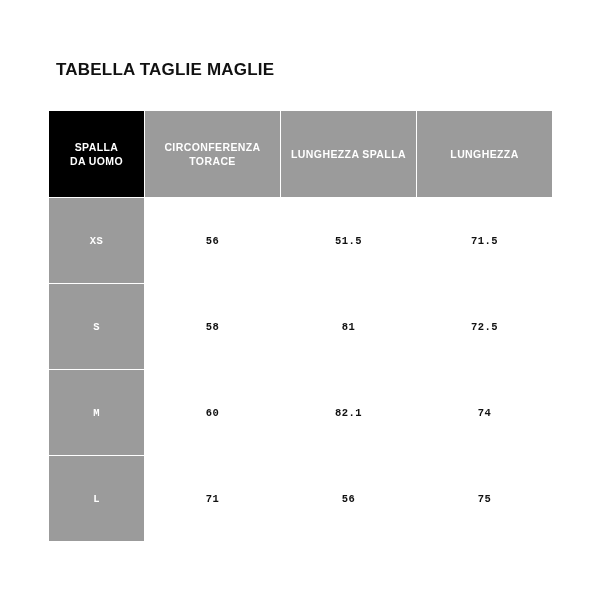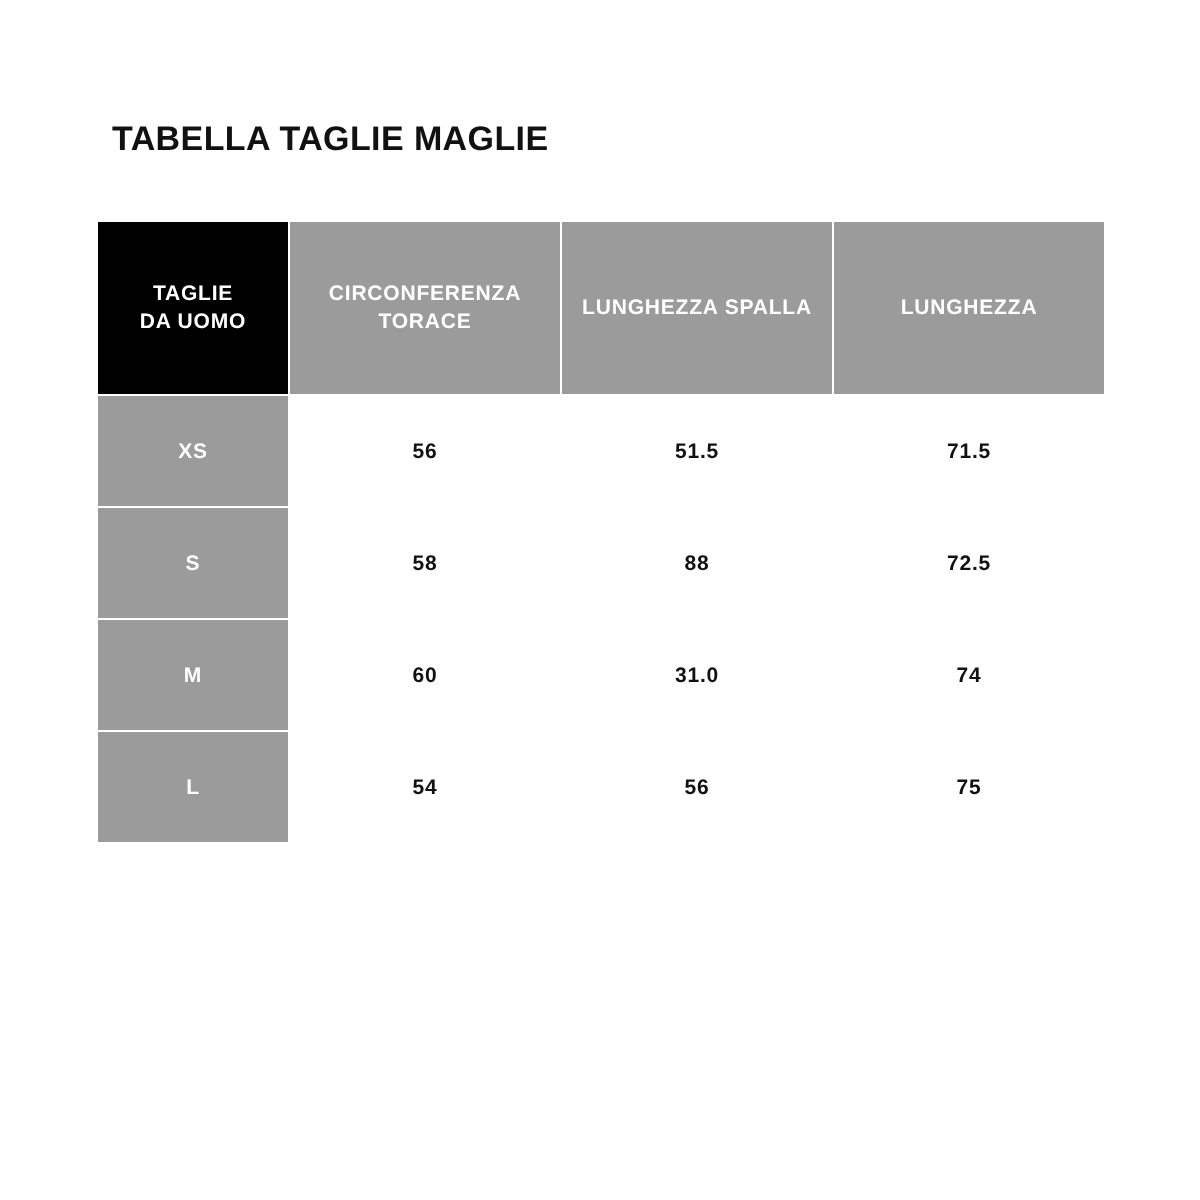--- a/index.html
+++ b/index.html
@@ -61,21 +61,22 @@
     padding: 4px 6px;
     line-height: 1.35;
   }
   thead th.first-head {
     background: #000000;
   }
   tbody td {
     height: 47px;
     background: #ffffff;
     color: #111111;
-    padding: 4px 4px;
+    padding: 19px 4px;
+    font-family: Liberation Mono, monospace;
   }
   tbody td.size-cell {
     background: #9b9b9b;
     color: #ffffff;
   }
   tbody tr.tall td {
     height: 47px;
   }
   .head-line2 {
     display: block;
@@ -92,21 +93,21 @@
     <table class="size-table">
       <colgroup>
         <col class="c0">
         <col class="c1">
         <col class="c2">
         <col class="c3">
       </colgroup>
       <thead>
         <tr>
           <th class="first-head">
-            <span>TAGLIE</span>
+            <span>SPALLA</span>
             <span class="head-line2">DA UOMO</span>
           </th>
           <th>
             <span>CIRCONFERENZA</span>
             <span class="head-line2">TORACE</span>
           </th>
           <th>
             <span>LUNGHEZZA SPALLA</span>
           </th>
           <th>
@@ -117,32 +118,32 @@
       <tbody>
         <tr>
           <td class="size-cell">XS</td>
           <td>56</td>
           <td>51.5</td>
           <td>71.5</td>
         </tr>
         <tr>
           <td class="size-cell">S</td>
           <td>58</td>
-          <td>88</td>
+          <td>81</td>
           <td>72.5</td>
         </tr>
         <tr>
           <td class="size-cell">M</td>
           <td>60</td>
-          <td>31.0</td>
+          <td>82.1</td>
           <td>74</td>
         </tr>
         <tr class="tall">
           <td class="size-cell">L</td>
-          <td>54</td>
+          <td>71</td>
           <td>56</td>
           <td>75</td>
         </tr>
       </tbody>
     </table>
   </div>
 
 </div>
 
 </body></html>

